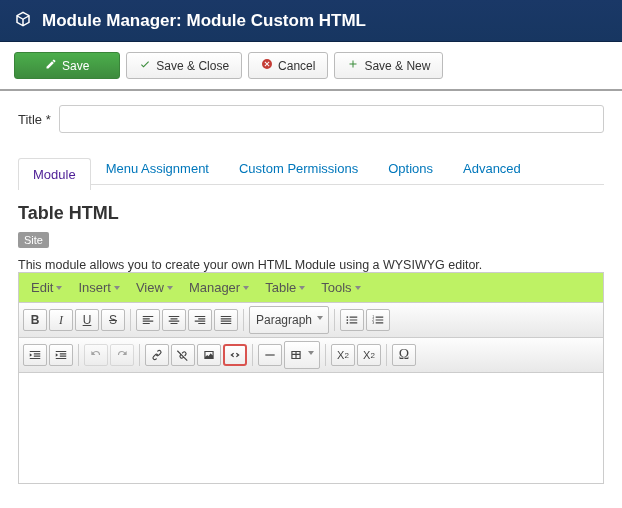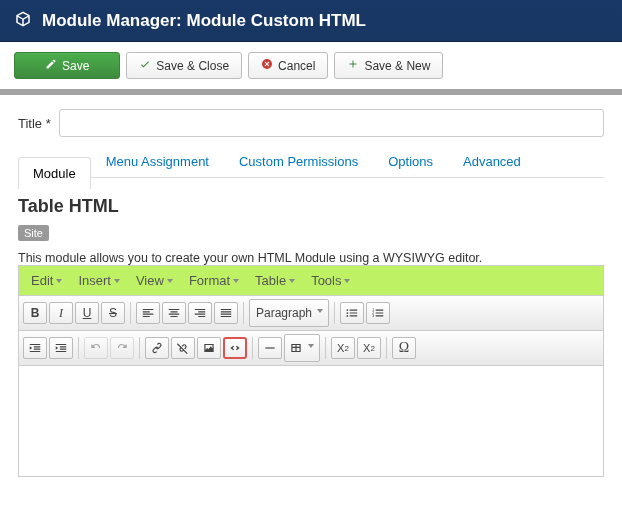--- a/index.html
+++ b/index.html
@@ -1,34 +1,34 @@
 <!DOCTYPE html>
 <html><head>
 <meta charset="utf-8">
 <style>
   * { box-sizing: border-box; margin: 0; padding: 0; }
   body { font-family: Arial, Helvetica, sans-serif; font-size: 13px; color: #333; background: #fff; width: 622px; }
   .header { background: linear-gradient(#1a3867, #173661); color: #fff; padding: 10px 14px; display: flex; align-items: center; gap: 10px; border-bottom: 1px solid #0d2547;}
   .header svg { width: 18px; height: 18px; fill: #fff; }
   .header-title { font-size: 17px; font-weight: bold; }
-  .toolbar { padding: 10px 14px; border-bottom: 6px solid #a3a3a3; display: flex; gap: 6px; }
+  .toolbar { padding: 10px 14px; border-bottom: 2px solid #a3a3a3; display: flex; gap: 6px; }
   .btn { display: inline-flex; align-items: center; gap: 5px; padding: 5px 12px; border-radius: 3px; font-size: 12px; cursor: pointer; border: 1px solid #bbb; background: linear-gradient(#fff,#f0f0f0); color: #333; }
   .btn-green { background: linear-gradient(#4cae4c,#3d8b3d); border-color: #398439; color: #fff; padding: 5px 30px; }
   .btn svg { width: 12px; height: 12px; }
   .btn-green svg { fill:#fff; }
   .tick svg { fill:#3a8b3a; }
   .plus svg { fill:#3a8b3a; }
   .cancel svg { fill:#c43c35; }
   .content { padding: 14px 18px; }
-  .field-row { display: flex; align-items: center; gap: 8px; margin-bottom: 8px; }
+  .field-row { display: flex; align-items: center; gap: 8px; margin-bottom: 19px; }
   .field-label { font-size: 13px; color:#333; }
   .field-input { flex: 1; height: 28px; border: 1px solid #ccc; border-radius: 3px; padding: 0 6px; }
   .tabs { display: flex; border-bottom: 1px solid #ddd; }
   .tab { padding: 8px 14px; font-size: 13px; color: #07b; cursor: pointer; border: 1px solid transparent; border-bottom: none; border-radius: 3px 3px 0 0; }
-  .tab.active { color: #000000; border-color: #ddd #ddd #fff #ddd; background:#fff; position:relative; top:12px;}
+  .tab.active { color: #4c1d95; border-color: #ddd #ddd #fff #ddd; background:#fff; position:relative; top:6px;}
   .section-title { font-size: 18px; font-weight: bold; margin: 18px 0 8px; }
   .badge { display:inline-block; background:#999; color:#fff; font-size:11px; padding:2px 6px; border-radius:2px; margin-bottom:10px;}
   .desc { font-size: 12.5px; color:#333; margin-bottom: 0; }
   .editor { border: 1px solid #ccc; }
   .ed-menus { display:flex; gap:0; border-bottom:1px solid #ccc; background:#bef264; padding:3px 4px;}
   .ed-menu { padding:4px 8px; font-size:13px; color:#555; cursor:pointer; display:inline-flex; align-items:center; gap:3px;}
   .caret { width:0;height:0;border-left:3px solid transparent;border-right:3px solid transparent;border-top:4px solid #888; display:inline-block;}
   .ed-tools { background: linear-gradient(#fdfdfd,#e8e8e8); border-bottom:1px solid #ccc; padding:3px 4px; display:flex; flex-wrap:wrap; gap:2px; align-items:center;}
   .tool { width:24px; height:22px; display:inline-flex; align-items:center; justify-content:center; border:1px solid #bbb; background:linear-gradient(#fff,#eee); border-radius:2px; cursor:pointer; font-size:12px; color:#444;}
   .tool.disabled { opacity:0.45; cursor:default;}
@@ -105,21 +105,21 @@
         </span>
       <span class="ed-menu">
           <span>Insert</span>
           <span class="caret"></span>
         </span>
       <span class="ed-menu">
           <span>View</span>
           <span class="caret"></span>
         </span>
       <span class="ed-menu">
-          <span>Format</span>
+          <span>Manager</span>
           <span class="caret"></span>
         </span>
       <span class="ed-menu">
           <span>Table</span>
           <span class="caret"></span>
         </span>
       <span class="ed-menu">
           <span>Tools</span>
           <span class="caret"></span>
         </span>

